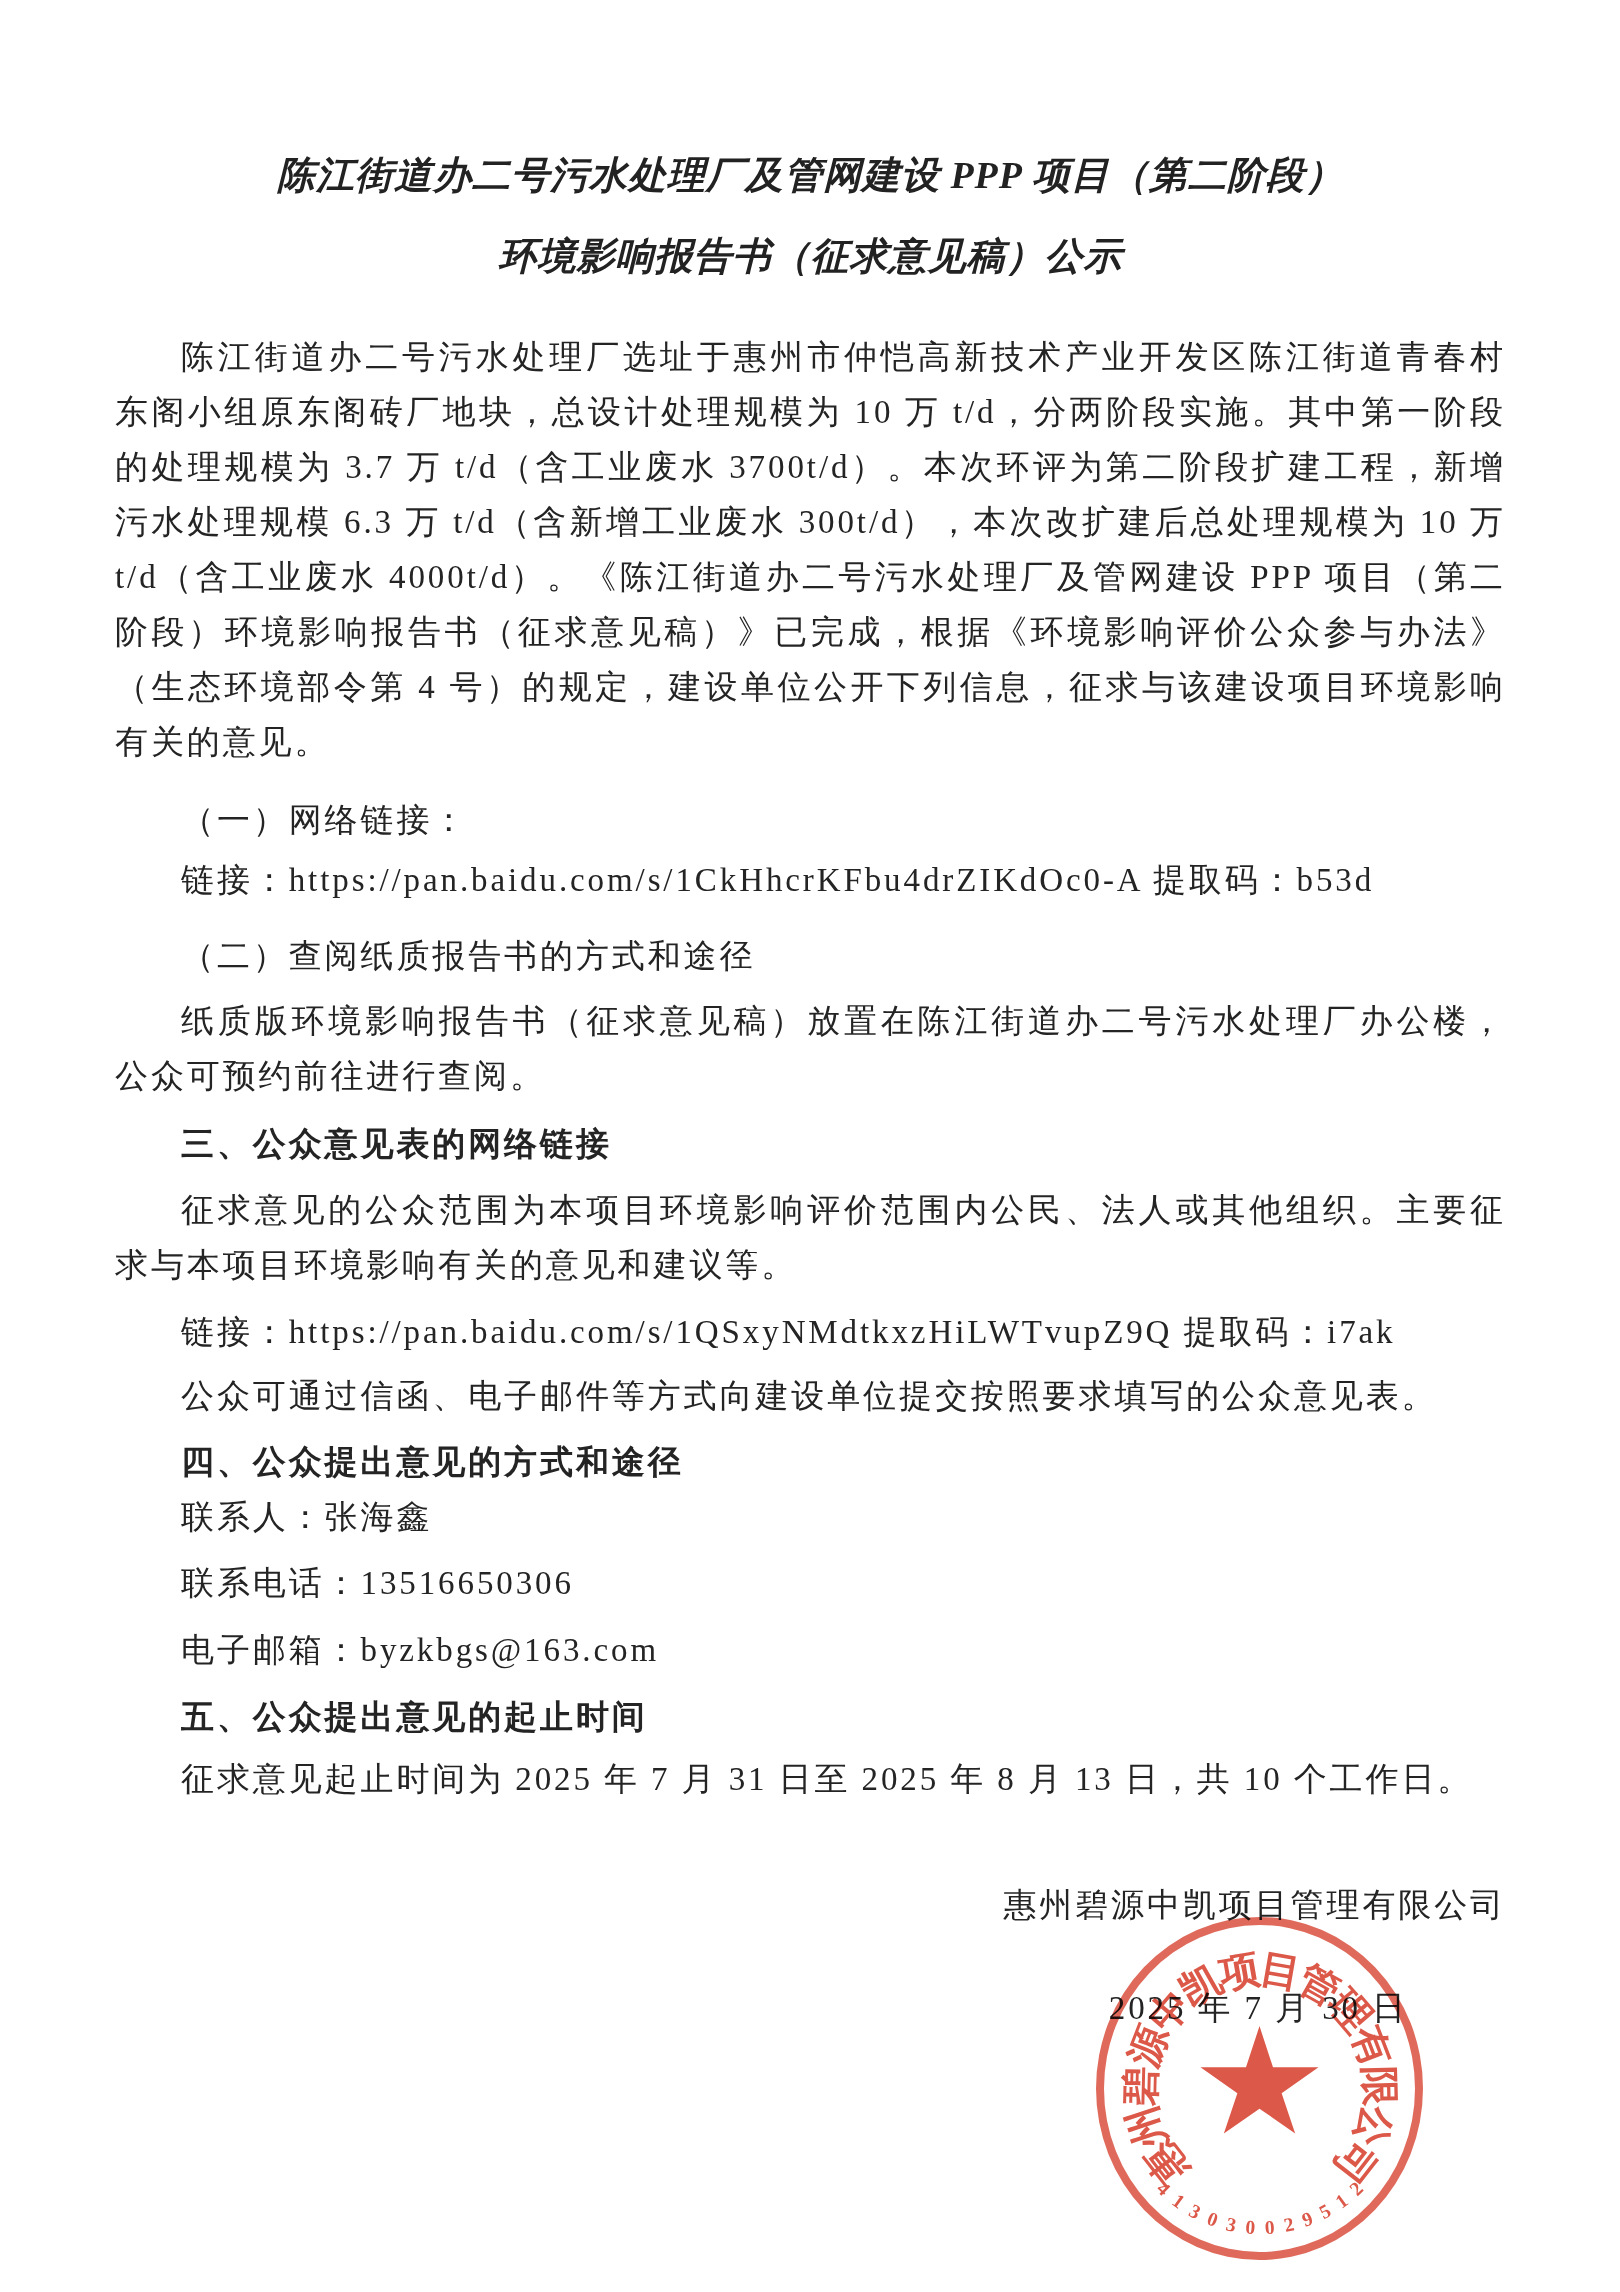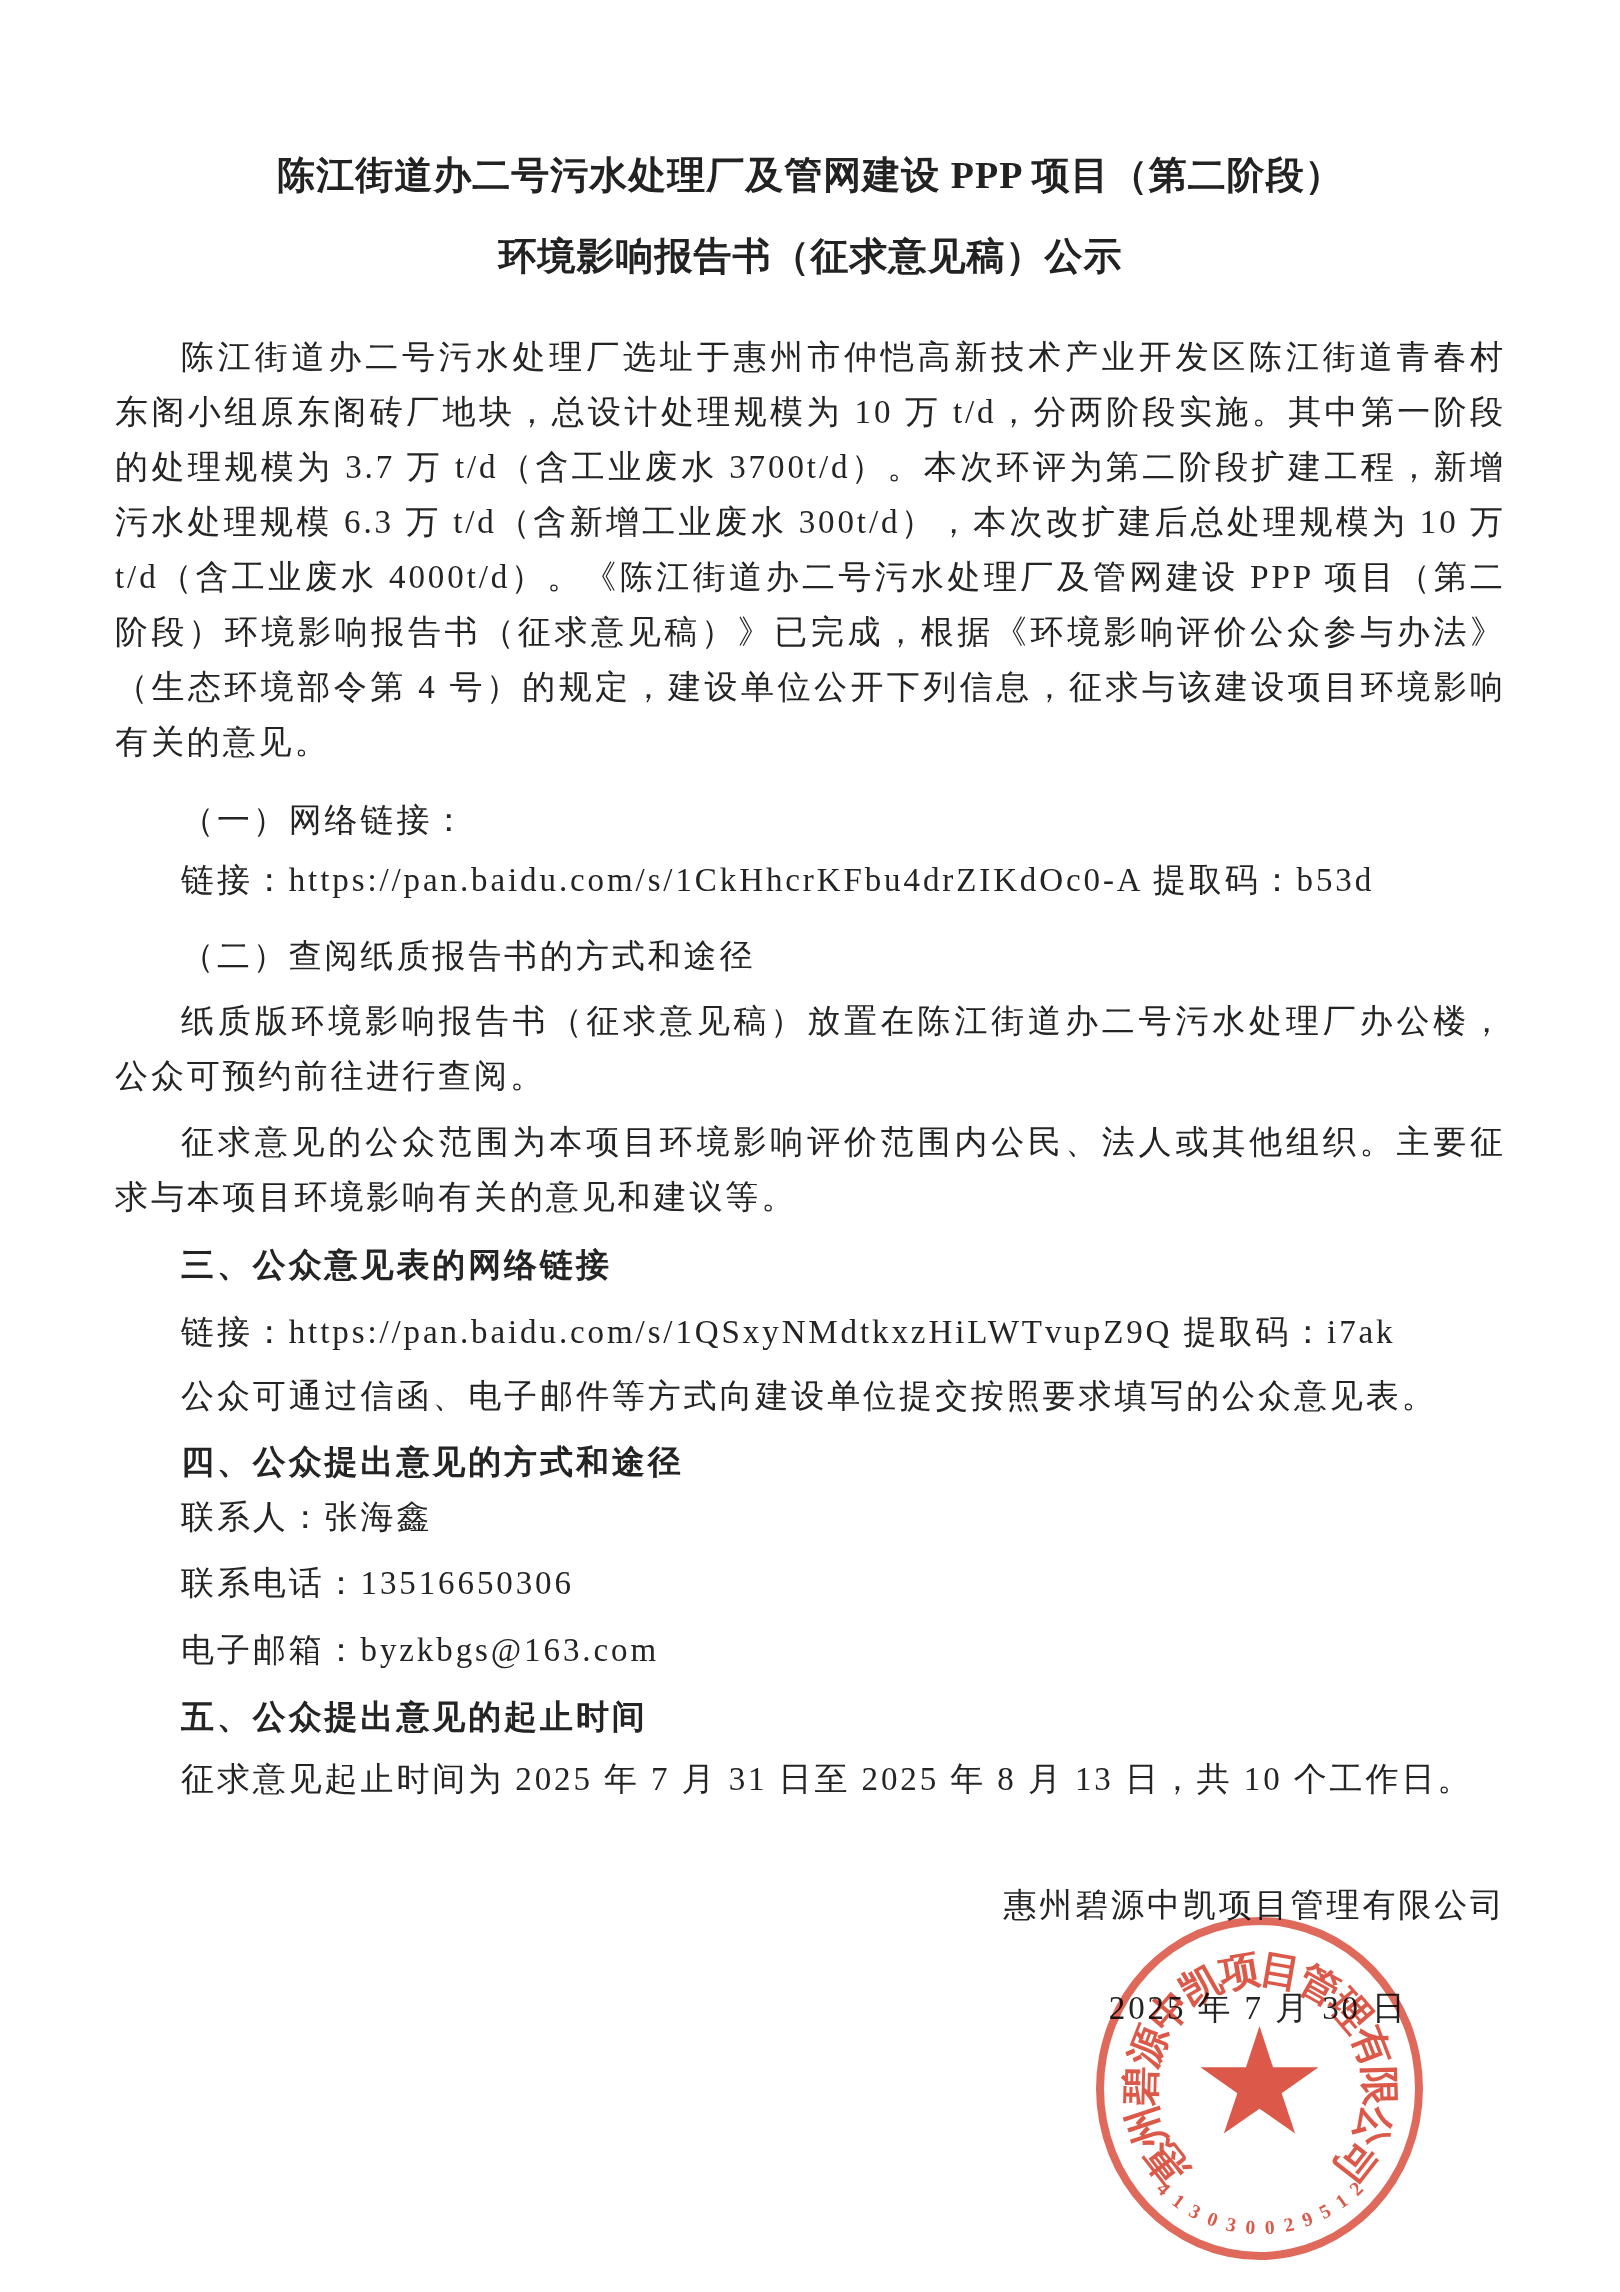--- a/index.html
+++ b/index.html
@@ -19,20 +19,21 @@
     top: 0;
     padding-top: 145px;
   }
   .title {
     text-align: center;
     font-weight: bold;
     font-size: 38px;
     line-height: 61px;
     letter-spacing: 1px;
     color: #222;
+    font-style: italic;
   }
   .title2 { margin-top: 19.6px; }
   .body-text {
     font-size: 33px;
     line-height: 55px;
     letter-spacing: 2.9px;
     text-align: justify;
     color: #242424;
   }
   .indent { text-indent: 2em; }
@@ -125,23 +126,23 @@
     <div class="title">陈江街道办二号污水处理厂及管网建设 PPP 项目（第二阶段）</div>
     <div class="title title2">环境影响报告书（征求意见稿）公示</div>
 
     <p class="body-text indent m-intro" style="margin:43px 0 0 0;">陈江街道办二号污水处理厂选址于惠州市仲恺高新技术产业开发区陈江街道青春村东阁小组原东阁砖厂地块，总设计处理规模为 10 万 t/d，分两阶段实施。其中第一阶段的处理规模为 3.7 万 t/d（含工业废水 3700t/d）。本次环评为第二阶段扩建工程，新增污水处理规模 6.3 万 t/d（含新增工业废水 300t/d），本次改扩建后总处理规模为 10 万 t/d（含工业废水 4000t/d）。《陈江街道办二号污水处理厂及管网建设 PPP 项目（第二阶段）环境影响报告书（征求意见稿）》已完成，根据《环境影响评价公众参与办法》（生态环境部令第 4 号）的规定，建设单位公开下列信息，征求与该建设项目环境影响有关的意见。</p>
 
     <p class="body-text indent m-sub1" style="margin-bottom:0;">（一）网络链接：</p>
     <p class="body-text indent m-link1" style="margin-bottom:0;">链接：https://pan.baidu.com/s/1CkHhcrKFbu4drZIKdOc0-A  提取码：b53d</p>
     <p class="body-text indent m-sub2" style="margin-bottom:0;">（二）查阅纸质报告书的方式和途径</p>
     <p class="body-text indent m-text1b" style="margin-bottom:0;">纸质版环境影响报告书（征求意见稿）放置在陈江街道办二号污水处理厂办公楼，公众可预约前往进行查阅。</p>
 
+    <p class="body-text indent bold m-h3" style="margin-bottom:0;">三、公众意见表的网络链接</p>
+
     <p class="body-text indent m-text2" style="margin-bottom:0;">征求意见的公众范围为本项目环境影响评价范围内公民、法人或其他组织。主要征求与本项目环境影响有关的意见和建议等。</p>
-
-    <p class="body-text indent bold m-h3" style="margin-bottom:0;">三、公众意见表的网络链接</p>
     <p class="body-text indent m-link2" style="margin-bottom:0;">链接：https://pan.baidu.com/s/1QSxyNMdtkxzHiLWTvupZ9Q 提取码：i7ak</p>
 
     <p class="body-text indent m-text4" style="margin-bottom:0;">公众可通过信函、电子邮件等方式向建设单位提交按照要求填写的公众意见表。</p>
     <p class="body-text indent bold m-h4" style="margin-bottom:0;">四、公众提出意见的方式和途径</p>
     <p class="body-text indent m-c1" style="margin-bottom:0;">联系人：张海鑫</p>
     <p class="body-text indent m-c2" style="margin-bottom:0;">联系电话：13516650306</p>
     <p class="body-text indent m-c3" style="margin-bottom:0;">电子邮箱：byzkbgs@163.com</p>
 
     <p class="body-text indent bold m-h5" style="margin-bottom:0;">五、公众提出意见的起止时间</p>
     <p class="body-text indent m-text5" style="margin-bottom:0;">征求意见起止时间为 2025 年 7 月 31 日至 2025 年 8 月 13 日，共 10 个工作日。</p>

